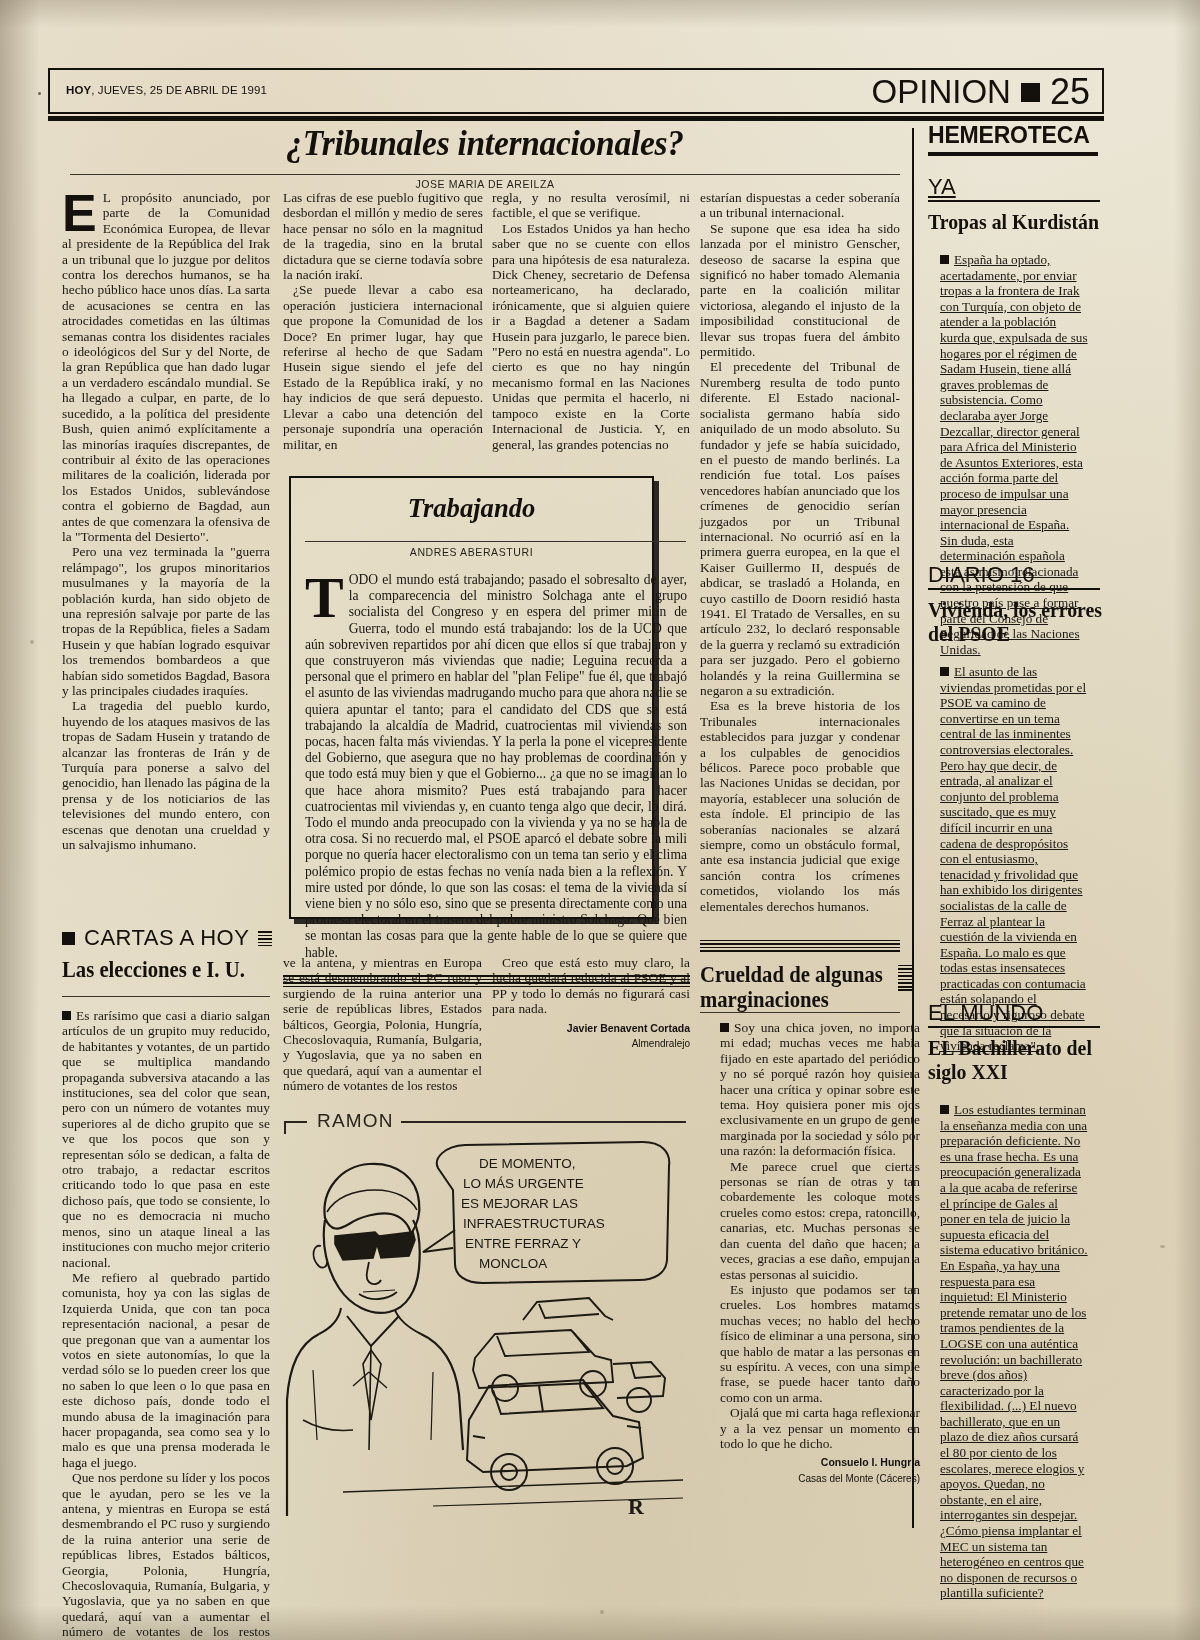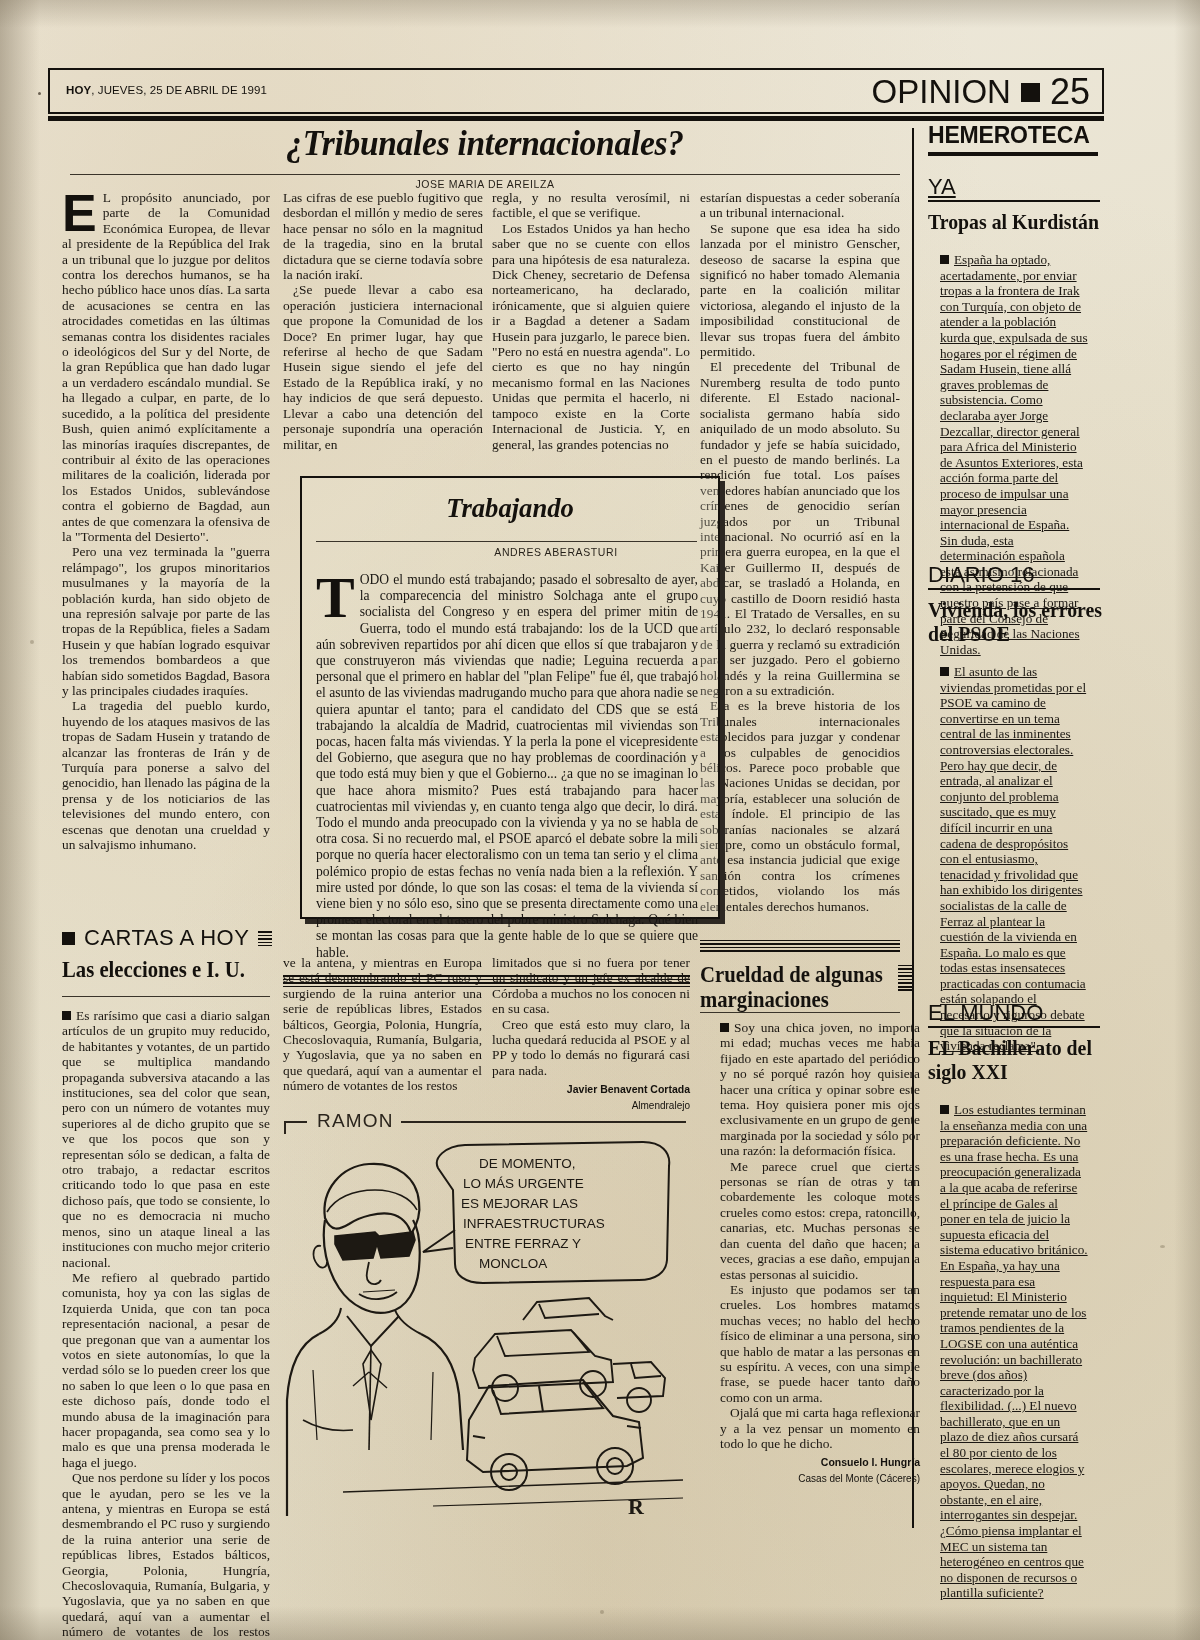--- a/index.html
+++ b/index.html
@@ -134,42 +134,42 @@
   }
 
   #art-c1 { left: 62px;  top: 190px; width: 208px; }
   #art-c2 { left: 283px; top: 190px; width: 200px; }
   #art-c3 { left: 492px; top: 190px; width: 198px; }
   #art-c4 { left: 700px; top: 190px; width: 200px; }
 
   
   .box-trab {
     position: absolute;
-    left: 300px; top: 476px; width: 420px; height: 443px;
+    left: 289px; top: 476px; width: 365px; height: 443px;
     border: 2px solid #14110d;
     box-sizing: border-box;
     box-shadow: 5px 5px 0 0 #2d2822;
     background: rgba(236,230,212,0.25);
   }
   .box-trab-title {
     position: absolute; left: 0; top: 14px; width: 100%;
     text-align: center;
     font-family: "Liberation Serif", serif;
     font-style: italic; font-weight: 700;
     font-size: 28px; color: #14110d;
     transform: scaleX(0.95);
   }
   .box-trab-rule {
     position: absolute; left: 14px; top: 63px; width: 381px; height: 1px; background: #3a342a;
   }
   .box-trab-byline {
     position: absolute; left: 0; top: 68px; width: 100%;
     text-align: center;
     font-family: "Liberation Sans", sans-serif;
-    font-size: 10.5px; letter-spacing: 0.6px; color: #241f18; padding-left: 46px;
+    font-size: 10.5px; letter-spacing: 0.6px; color: #241f18;
   }
   .box-trab-body {
     position: absolute; left: 14px; top: 94px; width: 382px;
     font-family: "Liberation Serif", serif;
     font-size: 13.6px; line-height: 16.2px; text-align: justify;
     -webkit-hyphens: auto; hyphens: auto;
   }
   .box-trab-body p { margin: 0; text-indent: 0; }
 
   
@@ -331,21 +331,20 @@
     <p>Que nos perdone su líder y los pocos que le ayudan, pero se les ve la antena, y mientras en Europa se está desmembrando el PC ruso y surgiendo de la ruina anterior una serie de repúblicas libres, Estados bálticos, Georgia, Polonia, Hungría, Checoslovaquia, Rumanía, Bulgaria, y Yugoslavia, que ya no saben en que quedará, aquí van a aumentar el número de votantes de los restos limitados que si no fuera por tener un sindicato y un jefe ex alcalde de Córdoba a muchos no los conocen ni en su casa.</p>
   </div>
 
   <div class="hatch-wide" style="left:283px; top:975px; width:407px;"></div>
 
   <div class="col" id="let-c2">
     <p class="first">ve la antena, y mientras en Europa se está desmembrando el PC ruso y surgiendo de la ruina anterior una serie de repúblicas libres, Estados bálticos, Georgia, Polonia, Hungría, Checoslovaquia, Rumanía, Bulgaria, y Yugoslavia, que ya no saben en que quedará, aquí van a aumentar el número de votantes de los restos</p>
   </div>
 
   <div class="col" id="let-c3">
-    <p class="first">limitados que si no fuera por tener un sindicato y un jefe ex alcalde de Córdoba a muchos no los conocen ni en su casa.</p>
     <p>Creo que está esto muy claro, la lucha quedará reducida al PSOE y al PP y todo lo demás no figurará casi para nada.</p>
     <span class="signature">Javier Benavent Cortada</span>
     <span class="signature-loc">Almendralejo</span>
   </div>
 
   <div class="hatch-wide" style="left:700px; top:940px; width:200px;"></div>
   <div class="letter-title" style="left:700px; top:962px; width:215px;">Crueldad de algunas marginaciones</div>
   <div class="letter-rule" style="left:700px; top:1012px; width:200px;"></div>
 
   <div class="col" id="let-c4">

